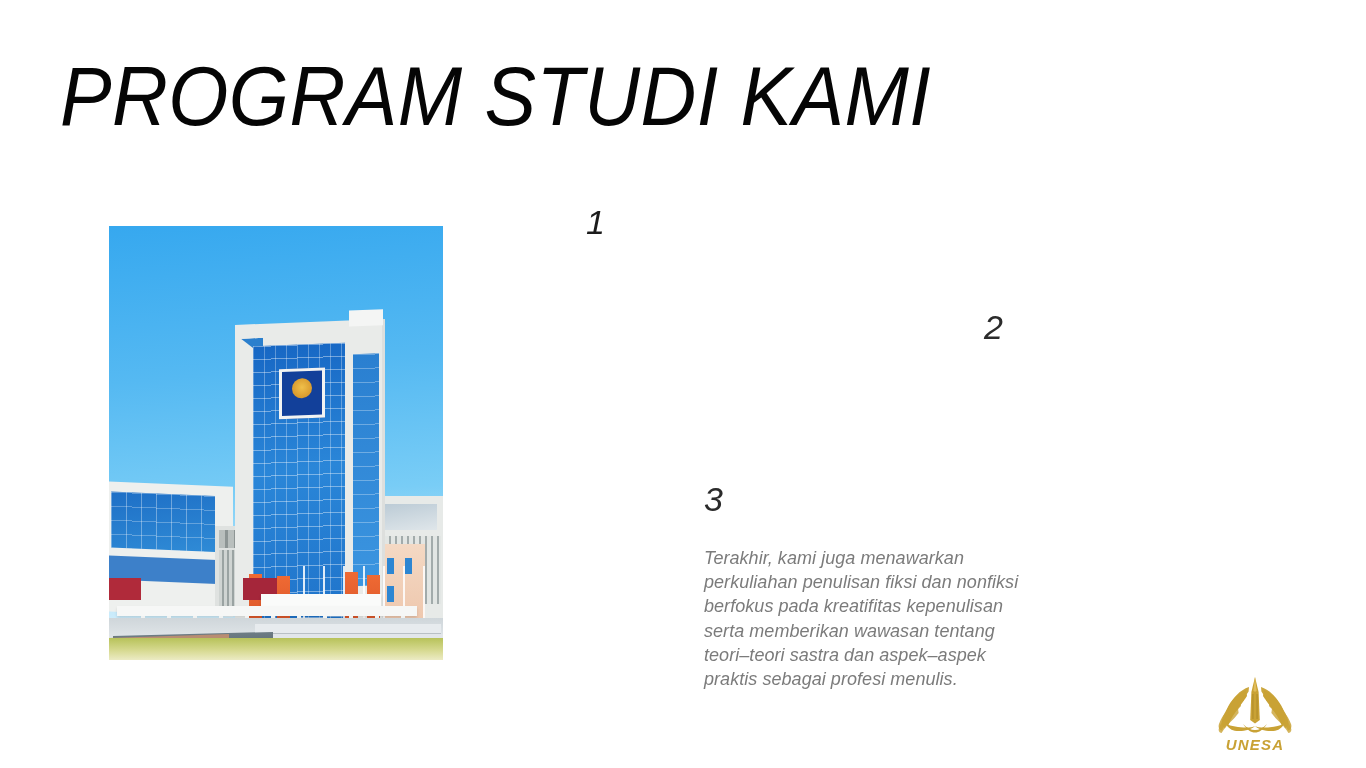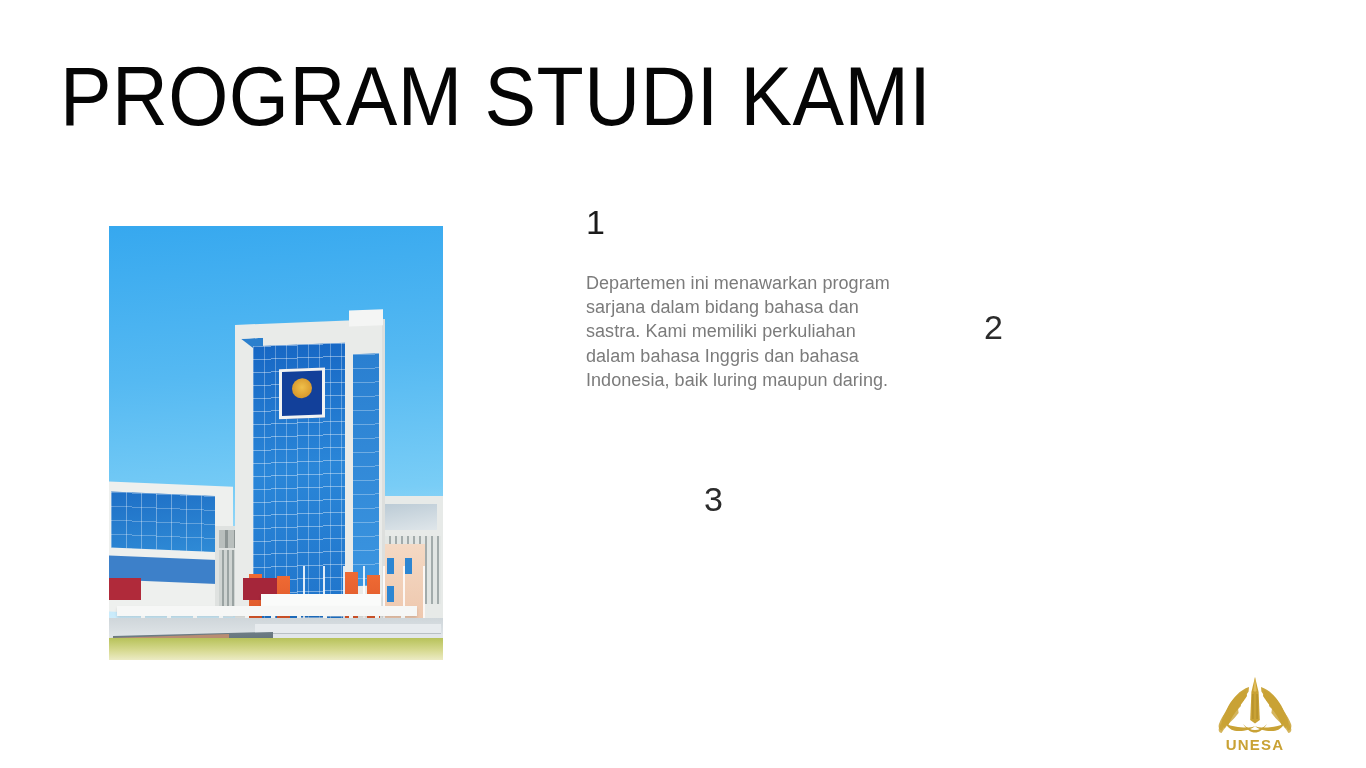--- a/index.html
+++ b/index.html
@@ -12,20 +12,21 @@
     font-family: "Liberation Sans", sans-serif;
     -webkit-font-smoothing: antialiased;
   }
 
   .slide {
     position: relative;
     width: 1366px;
     height: 768px;
     background: #ffffff;
     overflow: hidden;
+    font-style: italic;
   }
 
   
   .slide-title {
     position: absolute;
     left: 60px;
     top: 54px;
     width: 1000px;
     margin: 0;
     font-family: "Liberation Sans Narrow", "Liberation Sans", sans-serif;
@@ -505,29 +506,29 @@
         <div class="monument-sub">STATE UNIVERSITY OF SURABAYA</div>
       </div>
 
       <div class="curb"></div>
       <div class="grass"></div>
     </div>
   </div>
 
   <div class="block" id="block-1">
     <p class="block-num n1">1</p>
-    <p class="block-body">Departemen ini menawarkan program sarjana dalam bidang bahasa dan sastra. Kami memiliki perkuliahan dalam bahasa Inggris dan bahasa Indonesia, baik luring maupun daring.</p>
   </div>
 
   <div class="block" id="block-2">
     <p class="block-num n2">2</p>
   </div>
 
   <div class="block" id="block-3">
     <p class="block-num n3">3</p>
+    <p class="block-body">Terakhir, kami juga menawarkan perkuliahan penulisan fiksi dan nonfiksi berfokus pada kreatifitas kepenulisan serta memberikan wawasan tentang teori–teori sastra dan aspek–aspek praktis sebagai profesi menulis.</p>
   </div>
 
   <div class="unesa-logo">
     <svg class="unesa-mark" viewBox="0 0 84 62">
       <g fill="#C9A235">
 
         <path d="M42 3 L45.6 18 L46.8 46 L42 49.5 L37.2 46 L38.4 18 Z"></path>
         <path d="M42 3 L43.6 17 L42 17.8 L40.4 17 Z" fill="#E0BC5C"></path>
         <rect x="39.4" y="20" width="1.1" height="25" fill="#B08C28"></rect>
         <rect x="43.5" y="20" width="1.1" height="25" fill="#B08C28"></rect>

